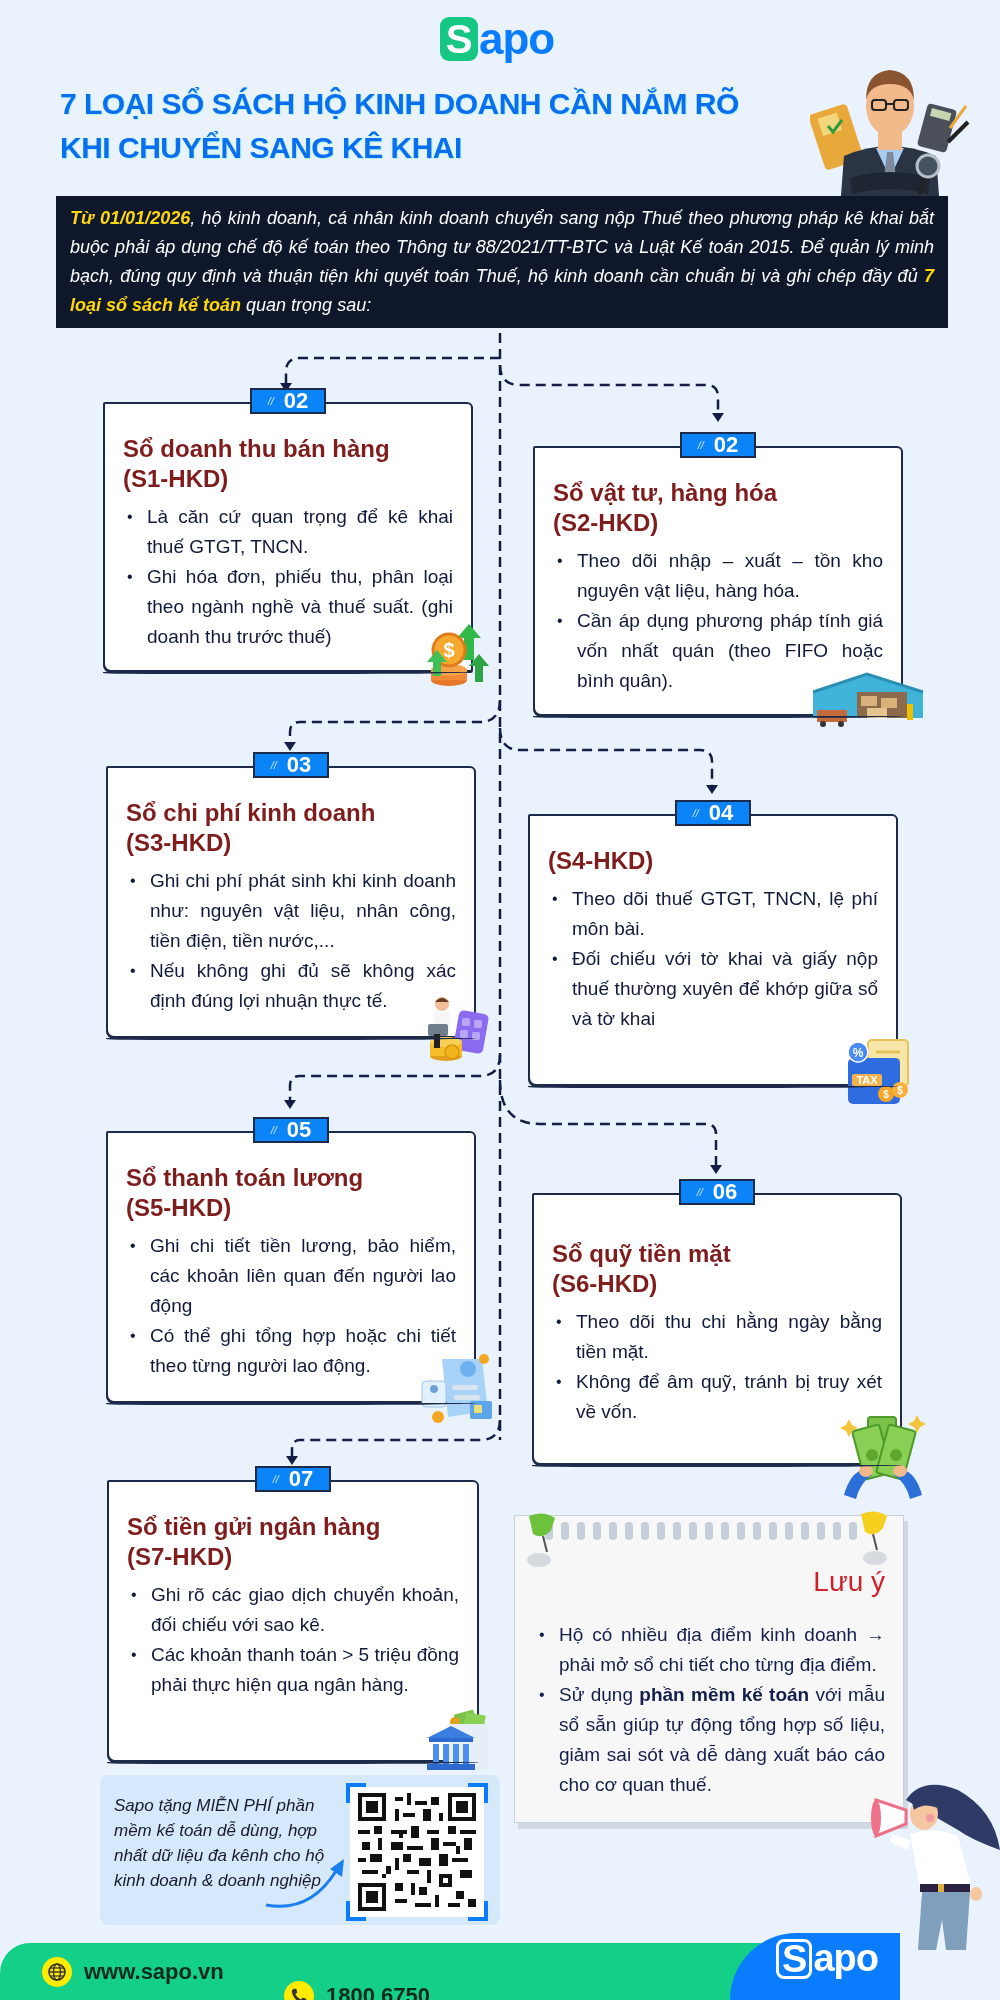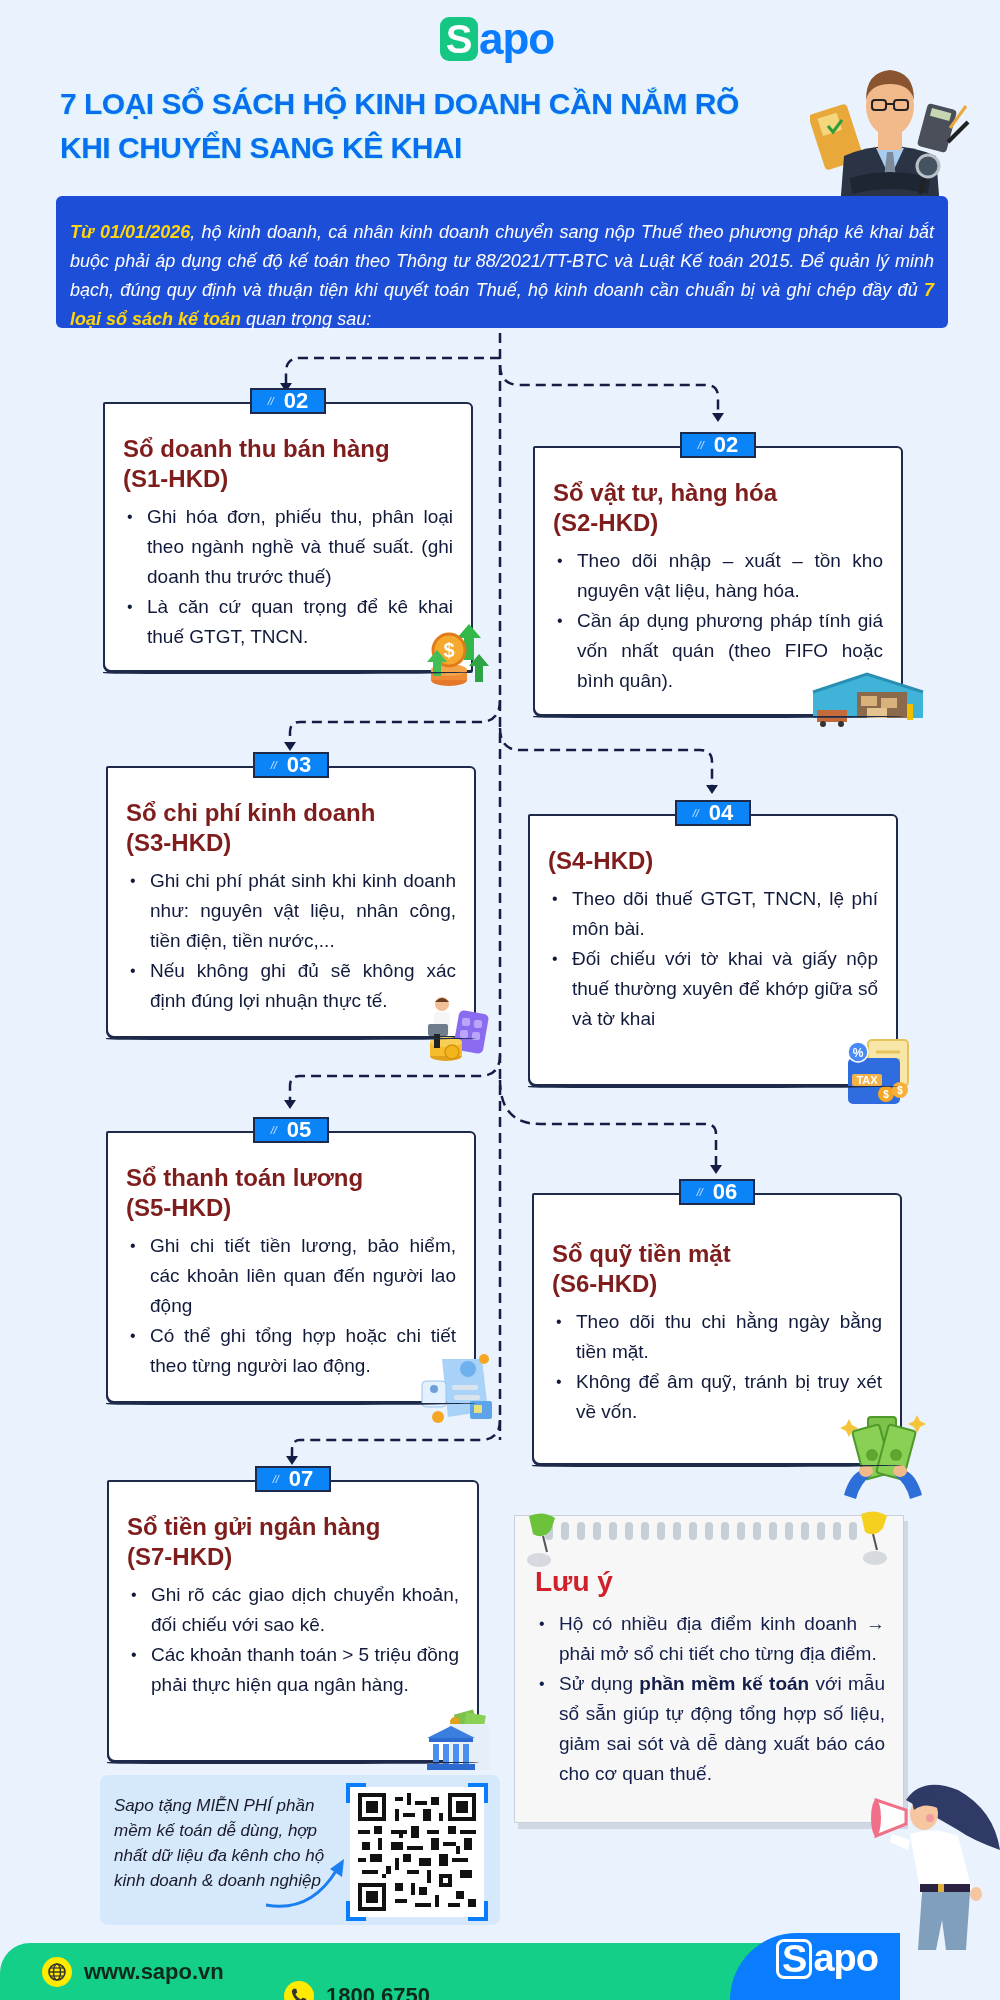--- a/index.html
+++ b/index.html
@@ -28,22 +28,22 @@
     text-shadow: 0 0 2px #b7f3e5, 1px 1px 0 #b7f3e5;
     letter-spacing: -0.5px;
   }
 
   
   .man { left: 810px; top: 48px; width: 160px; height: 160px; }
 
   
   .intro {
     left: 56px; top: 196px; width: 892px; height: 132px;
-    background: #1d4ed8; border-radius: 6px;
-    padding: 22px 14px; color: #fff; font-style: italic;
+    background: #0f172a; border-radius: 0;
+    padding: 8px 14px; color: #fff; font-style: italic;
     font-size: 18px; line-height: 29px; text-align: justify;
     font-family: "Liberation Sans Narrow", "Liberation Sans", sans-serif;
   }
   .intro .hl { color: #ffd60a; font-weight: 700; }
 
   
   svg.connectors { position: absolute; left: 0; top: 0; width: 1000px; height: 2000px; pointer-events: none; }
 
   
   .card {
@@ -79,21 +79,21 @@
 
   
   .note {
     left: 514px; top: 1515px; width: 390px; height: 308px;
     background: #f7f7f7; border: 1px solid #c9d1dc;
     box-shadow: 4px 6px 0 #cfd8e3;
     padding: 50px 18px 10px 20px;
   }
   .note-rings { position: absolute; left: 30px; top: 6px; right: 20px; height: 18px; display: flex; gap: 8px; }
   .note-rings span { width: 8px; height: 18px; border-radius: 4px; background: #b9c3cf; display: block; opacity: 0.8; }
-  .note-title { color: #d0202a; font-weight: 700; font-size: 28px; text-align: left; margin-bottom: 11px; }
+  .note-title { color: #d0202a; font-weight: 400; font-size: 28px; text-align: right; margin-bottom: 22px; }
   .note ul { list-style: none; }
   .note li { position: relative; padding-left: 24px; font-size: 19px; line-height: 30px; text-align: justify; color: #141e4a; }
   .note li::before { content: "•"; position: absolute; left: 4px; top: 0; font-size: 16px; }
   .note b { font-weight: 700; }
 
   
   .promo {
     left: 100px; top: 1775px; width: 400px; height: 150px;
     background: #d6e8fc; border-radius: 8px;
   }
@@ -190,22 +190,22 @@
 </svg>
 
 <div class="card" style="left:103px; top:402px; width:370px; height:270px;">
   <div class="badge">
       <span class="slash">//</span>
       <span>02</span>
     </div>
   <div class="card-title">Sổ doanh thu bán hàng</div>
   <div class="card-title">(S1-HKD)</div>
   <ul>
+    <li>Là căn cứ quan trọng để kê khai thuế GTGT, TNCN.</li>
     <li>Ghi hóa đơn, phiếu thu, phân loại theo ngành nghề và thuế suất. (ghi doanh thu trước thuế)</li>
-    <li>Là căn cứ quan trọng để kê khai thuế GTGT, TNCN.</li>
   </ul>
   <svg class="card-icon" style="right:-20px; bottom:-20px;" viewBox="0 0 70 70">
     <path d="M48 4 L60 18 L53 18 L53 40 L43 40 L43 18 L36 18 Z" fill="#33b94a"></path>
     <path d="M58 34 L68 46 L62 46 L62 62 L54 62 L54 46 L48 46 Z" fill="#2da544"></path>
     <ellipse cx="28" cy="60" rx="18" ry="6" fill="#e6782a"></ellipse>
     <rect x="10" y="50" width="36" height="10" fill="#f08a34"></rect>
     <ellipse cx="28" cy="50" rx="18" ry="6" fill="#f6a44a"></ellipse>
     <circle cx="28" cy="30" r="16" fill="#f6a92e" stroke="#e07b1c" stroke-width="3"></circle>
     <text x="28" y="37" text-anchor="middle" font-size="20" font-weight="700" fill="#fff" font-family="Liberation Sans, sans-serif">$</text>
     <path d="M6 42 L16 30 L26 42 L20 42 L20 56 L12 56 L12 42 Z" fill="#3fbf55"></path>

